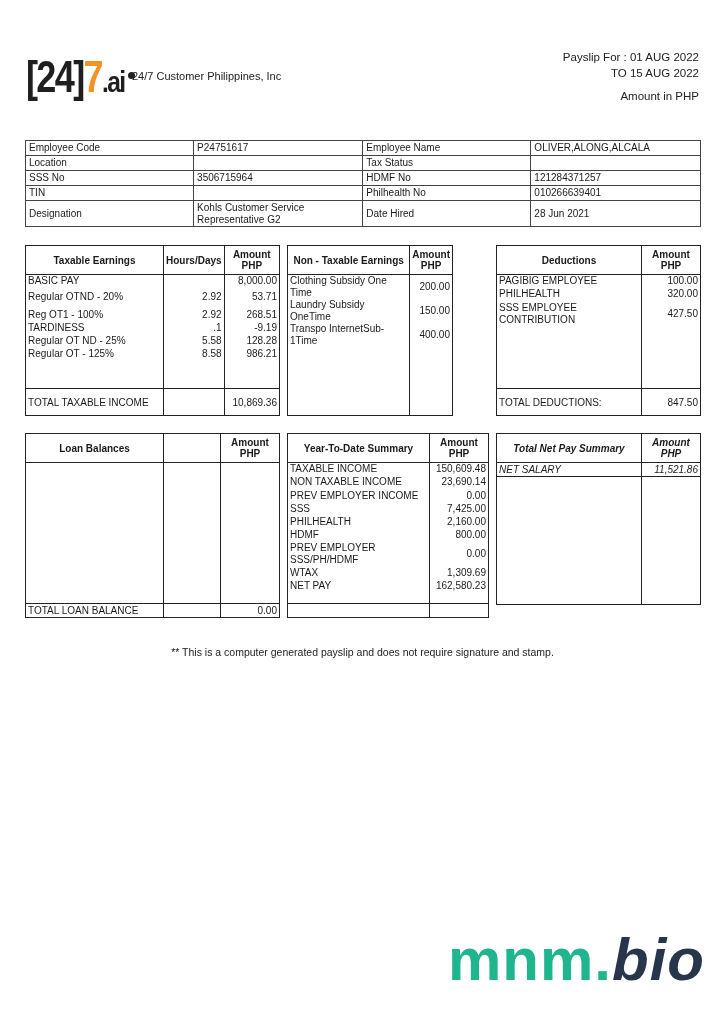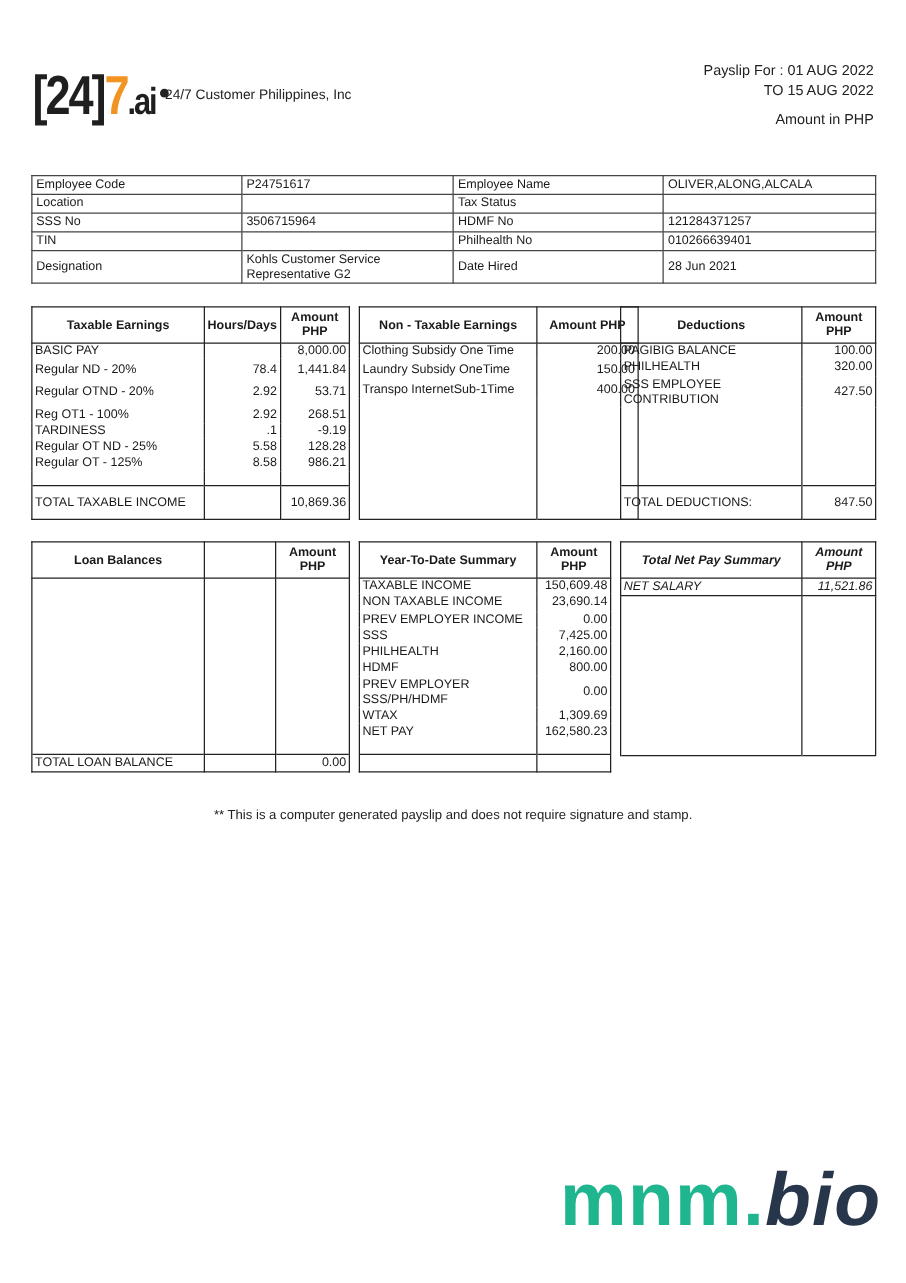--- a/index.html
+++ b/index.html
@@ -31,21 +31,21 @@
   .emp .c1 { width:162px; } .emp .c2 { width:163px; } .emp .c3 { width:162px; } .emp .c4 { width:163px; }
 
   .box { border:1px solid #222; }
   .box th { font-weight:bold; text-align:center; font-size:10px; line-height:11px; height:28px; padding:0 2px; border:1px solid #222; }
   .box td { border-top:none; border-bottom:none; border-left:1px solid #222; border-right:1px solid #222; line-height:12px; padding:0 2px; }
   .box tr.total td { border-top:1px solid #222; border-bottom:1px solid #222; height:26px; line-height:11px; }
   .box .num { text-align:right; }
   .box td.filler { height:auto; }
 
   .tx { left:25px; top:245px; width:255px; height:171px; }
-  .nt { left:287px; top:245px; width:224px; height:171px; }
+  .nt { left:287px; top:245px; width:166px; height:171px; }
   .de { left:496px; top:245px; width:205px; height:171px; }
 
   .lb { left:25px; top:433px; width:255px; height:185px;padding-left:43px; }
   .yt { left:287px; top:433px; width:202px; height:185px; }
   .np { left:496px; top:433px; width:205px; height:172px;font-style:italic; }
 
   .np td.first { border-bottom:1px solid #222; }
   .lb tr.total td { height:13px; }
   .yt tr.total td { height:13px; }
 
@@ -112,25 +112,20 @@
       <th><span>Amount PHP</span></th>
     </tr>
   </thead>
   <tbody id="tx-body">
       <tr>
         <td style="height: 12px;">BASIC PAY</td>
         <td class="num" style="height: 12px;"></td>
         <td class="num" style="height: 12px;">8,000.00</td>
       </tr>
       <tr>
-        <td style="height: 17px;">Regular ND - 20%</td>
-        <td class="num" style="height: 17px;">78.4</td>
-        <td class="num" style="height: 17px;">1,441.84</td>
-      </tr>
-      <tr>
         <td style="height: 20px;">Regular OTND - 20%</td>
         <td class="num" style="height: 20px;">2.92</td>
         <td class="num" style="height: 20px;">53.71</td>
       </tr>
       <tr>
         <td style="height: 15px;">Reg OT1 - 100%</td>
         <td class="num" style="height: 15px;">2.92</td>
         <td class="num" style="height: 15px;">268.51</td>
       </tr>
       <tr>
@@ -190,21 +185,21 @@
 
 <table class="abs box de">
   <thead>
     <tr>
       <th style="width:140px">Deductions</th>
       <th>Amount PHP</th>
     </tr>
   </thead>
   <tbody id="de-body">
       <tr>
-        <td style="height: 12px;">PAGIBIG BALANCE</td>
+        <td style="height: 12px;">PAGIBIG EMPLOYEE</td>
         <td class="num" style="height: 12px;">100.00</td>
       </tr>
       <tr>
         <td style="height: 14px;">PHILHEALTH</td>
         <td class="num" style="height: 14px;">320.00</td>
       </tr>
       <tr>
         <td style="height: 25px;">SSS EMPLOYEE CONTRIBUTION</td>
         <td class="num" style="height: 25px;">427.50</td>
       </tr>

